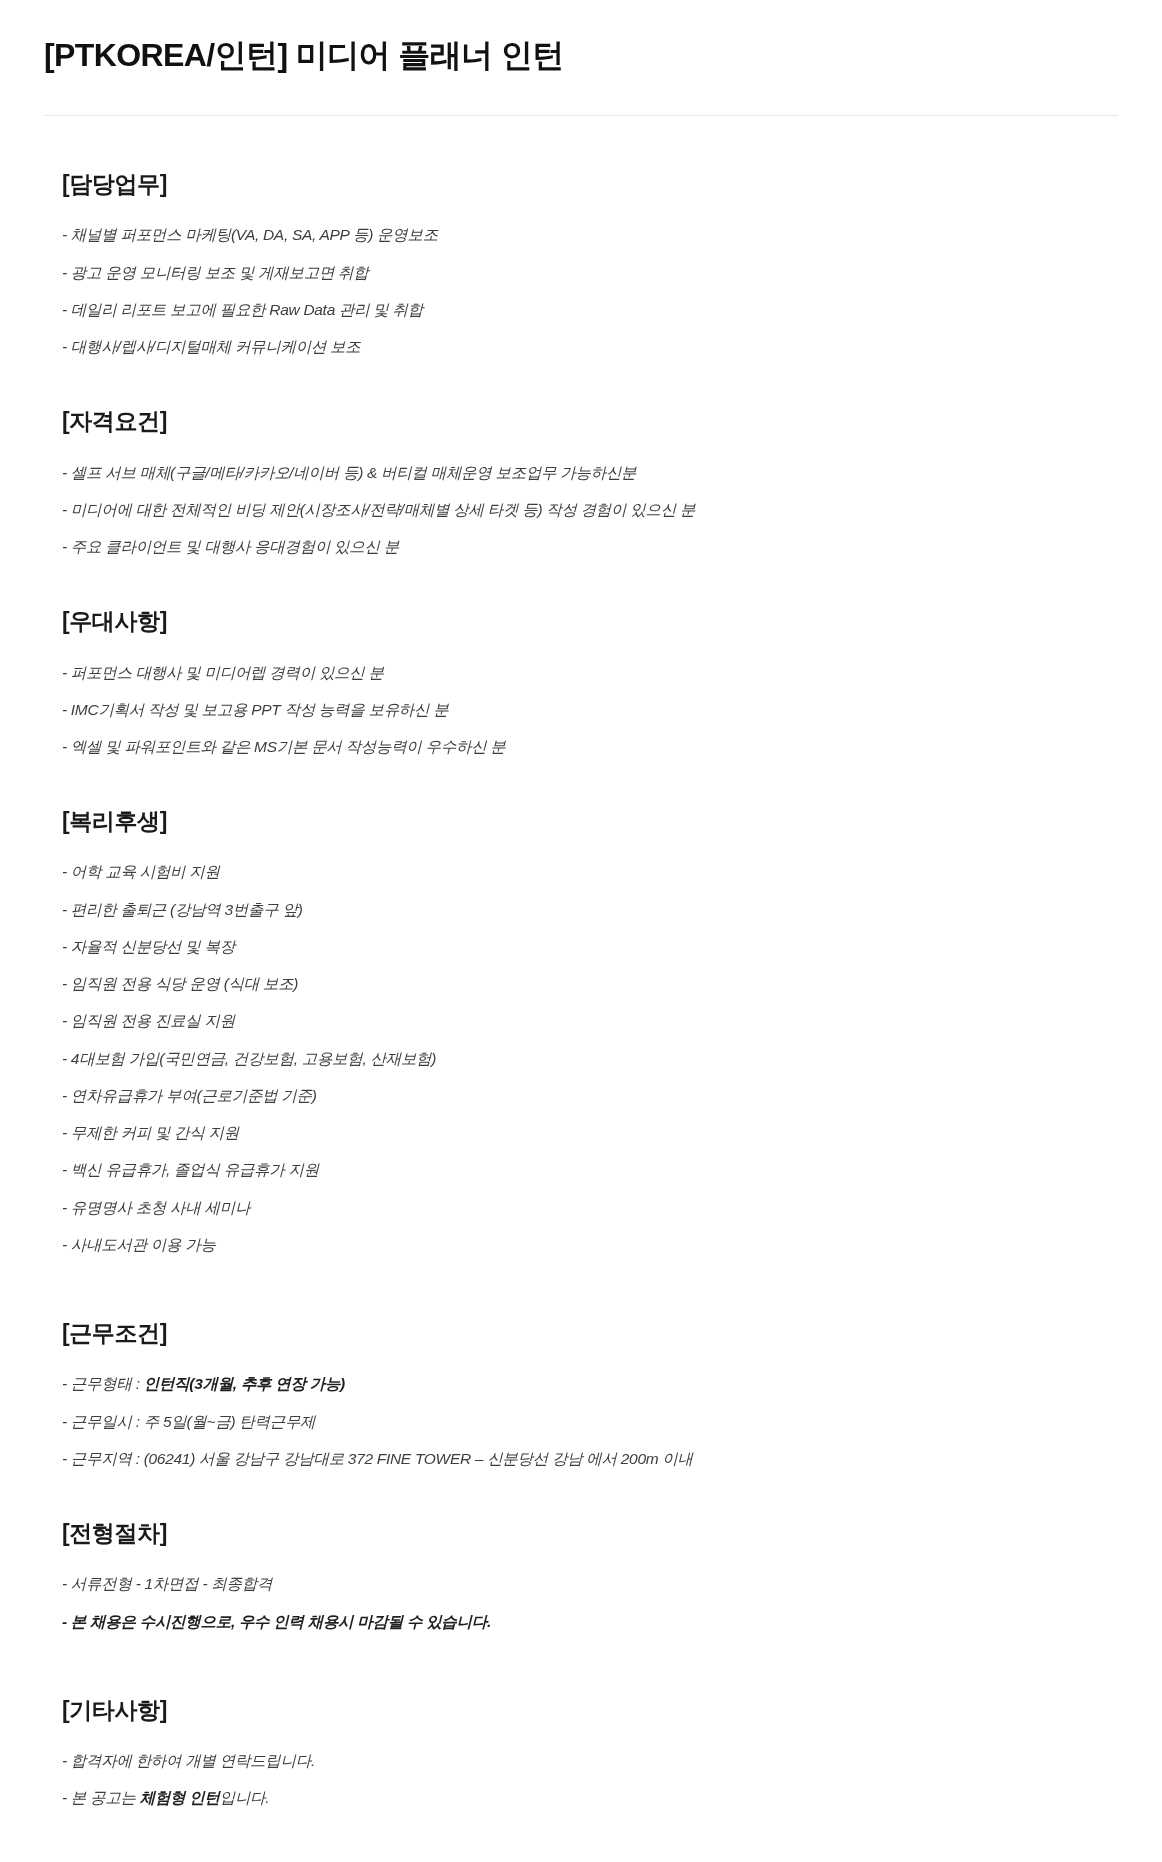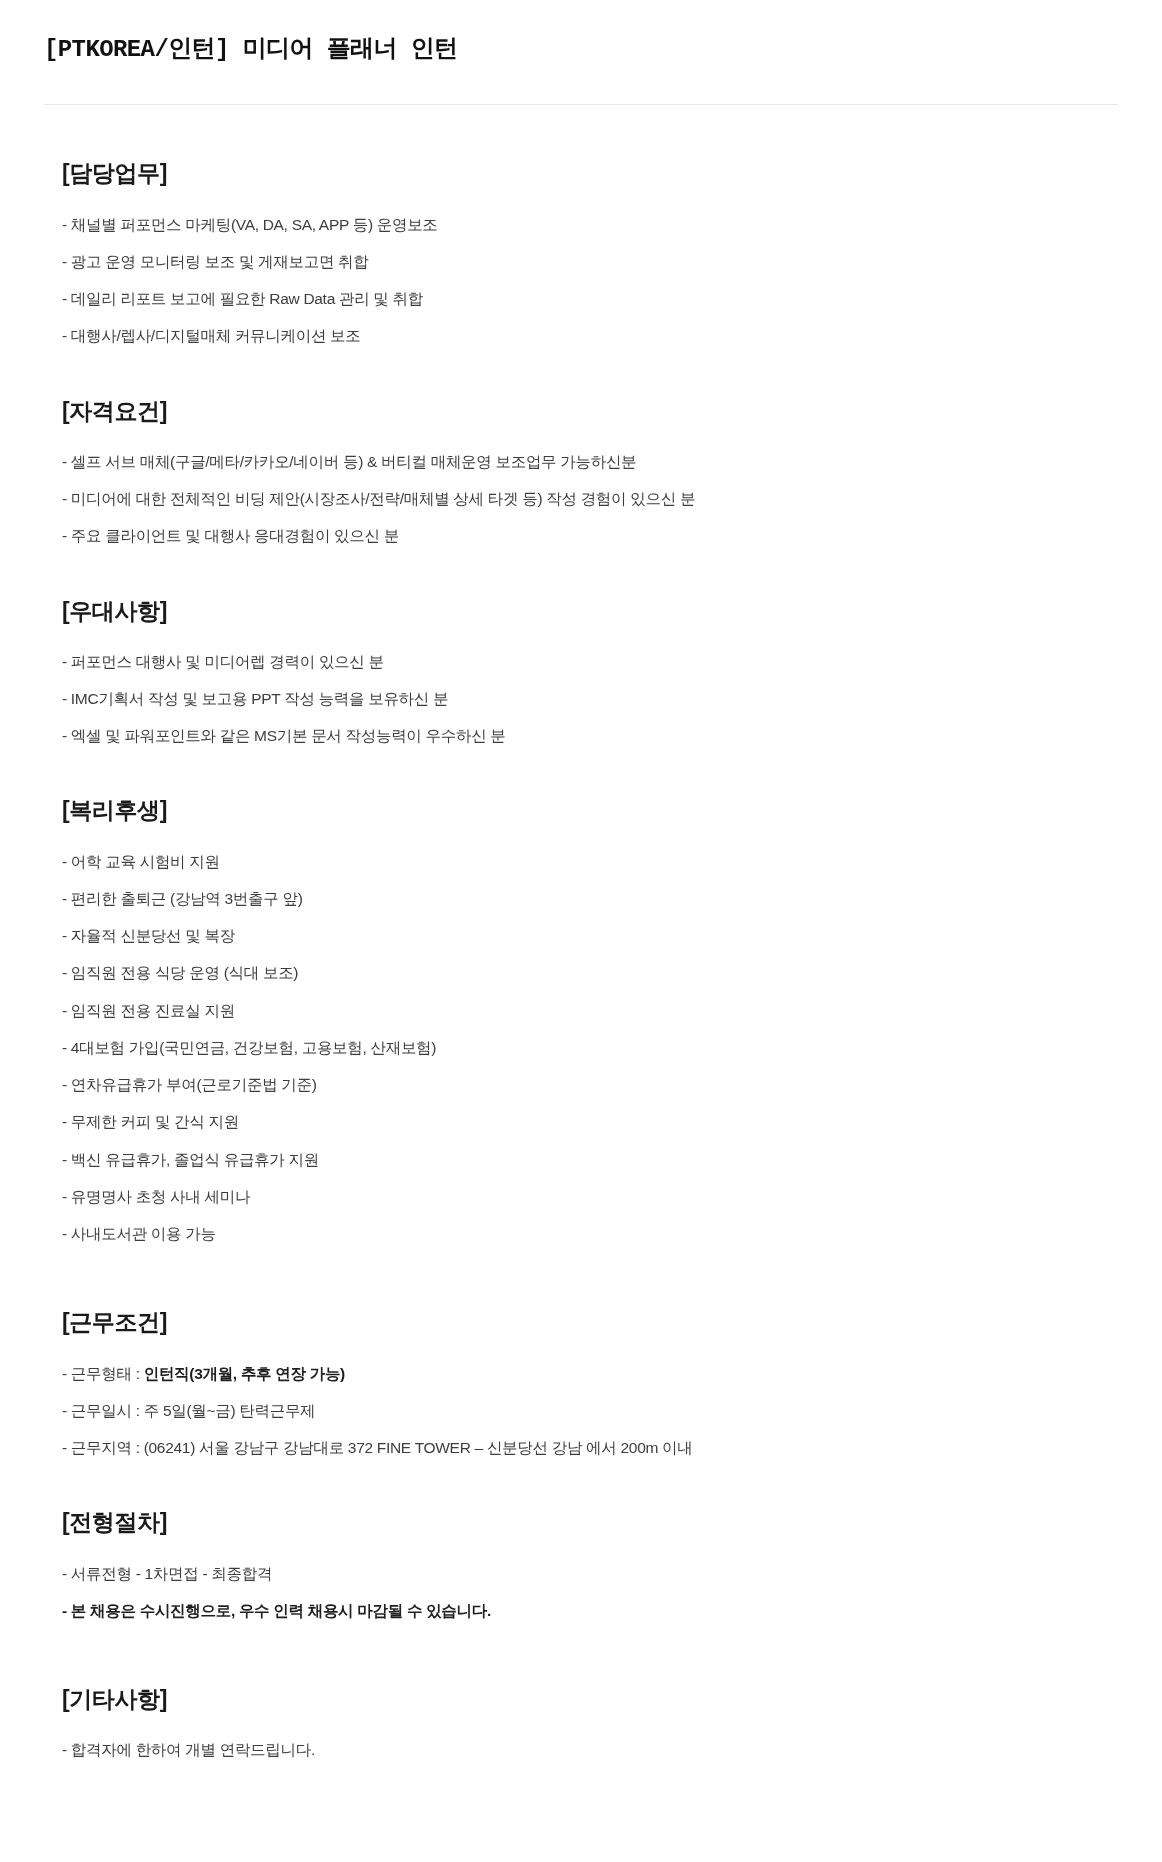--- a/index.html
+++ b/index.html
@@ -16,27 +16,26 @@
   }
   .page {
     width: 1162px;
     box-sizing: border-box;
     padding: 0;
   }
   .title-area {
     padding: 34px 44px 0 44px;
   }
   .doc-title {
-    font-size: 24px;
+    font-size: 32px;
     font-weight: bold;
     color: #111111;
     letter-spacing: -0.6px;
     line-height: 1.35;
     margin: 0;
-    font-family: Liberation Mono, monospace;
   }
   .title-rule {
     margin: 38px 44px 0 44px;
     border: 0;
     border-top: 1px solid #e7e7e7;
     height: 0;
   }
   .content {
     padding: 52px 44px 60px 62px;
   }
@@ -59,20 +58,21 @@
     margin: 0;
     padding: 0;
   }
   .section-list li {
     font-size: 15.5px;
     color: #3d3d3d;
     letter-spacing: -0.3px;
     line-height: 1.5;
     padding: 7px 0;
     white-space: pre-wrap;
+    font-style: italic;
   }
   .section-list li.bold-item {
     font-weight: bold;
     color: #1f1f1f;
   }
   .section-list li .strong {
     font-weight: bold;
     color: #1f1f1f;
   }
   .gap-large {
@@ -143,17 +143,18 @@
         <h2 class="section-heading">[전형절차]</h2>
         <ul class="section-list">
           <li><span>- 서류전형 - 1차면접 - 최종합격</span></li>
           <li class="bold-item"><span>- 본 채용은 수시진행으로, 우수 인력 채용시 마감될 수 있습니다.</span></li>
         </ul>
       </div>
       <div class="section">
         <h2 class="section-heading">[기타사항]</h2>
         <ul class="section-list">
           <li><span>- 합격자에 한하여 개별 연락드립니다.</span></li>
+          <li><span>- 본 공고는 </span><span class="strong">체험형 인턴</span><span>입니다.</span></li>
         </ul>
       </div>
     </div>
 
 </div>
 
 </body></html>

